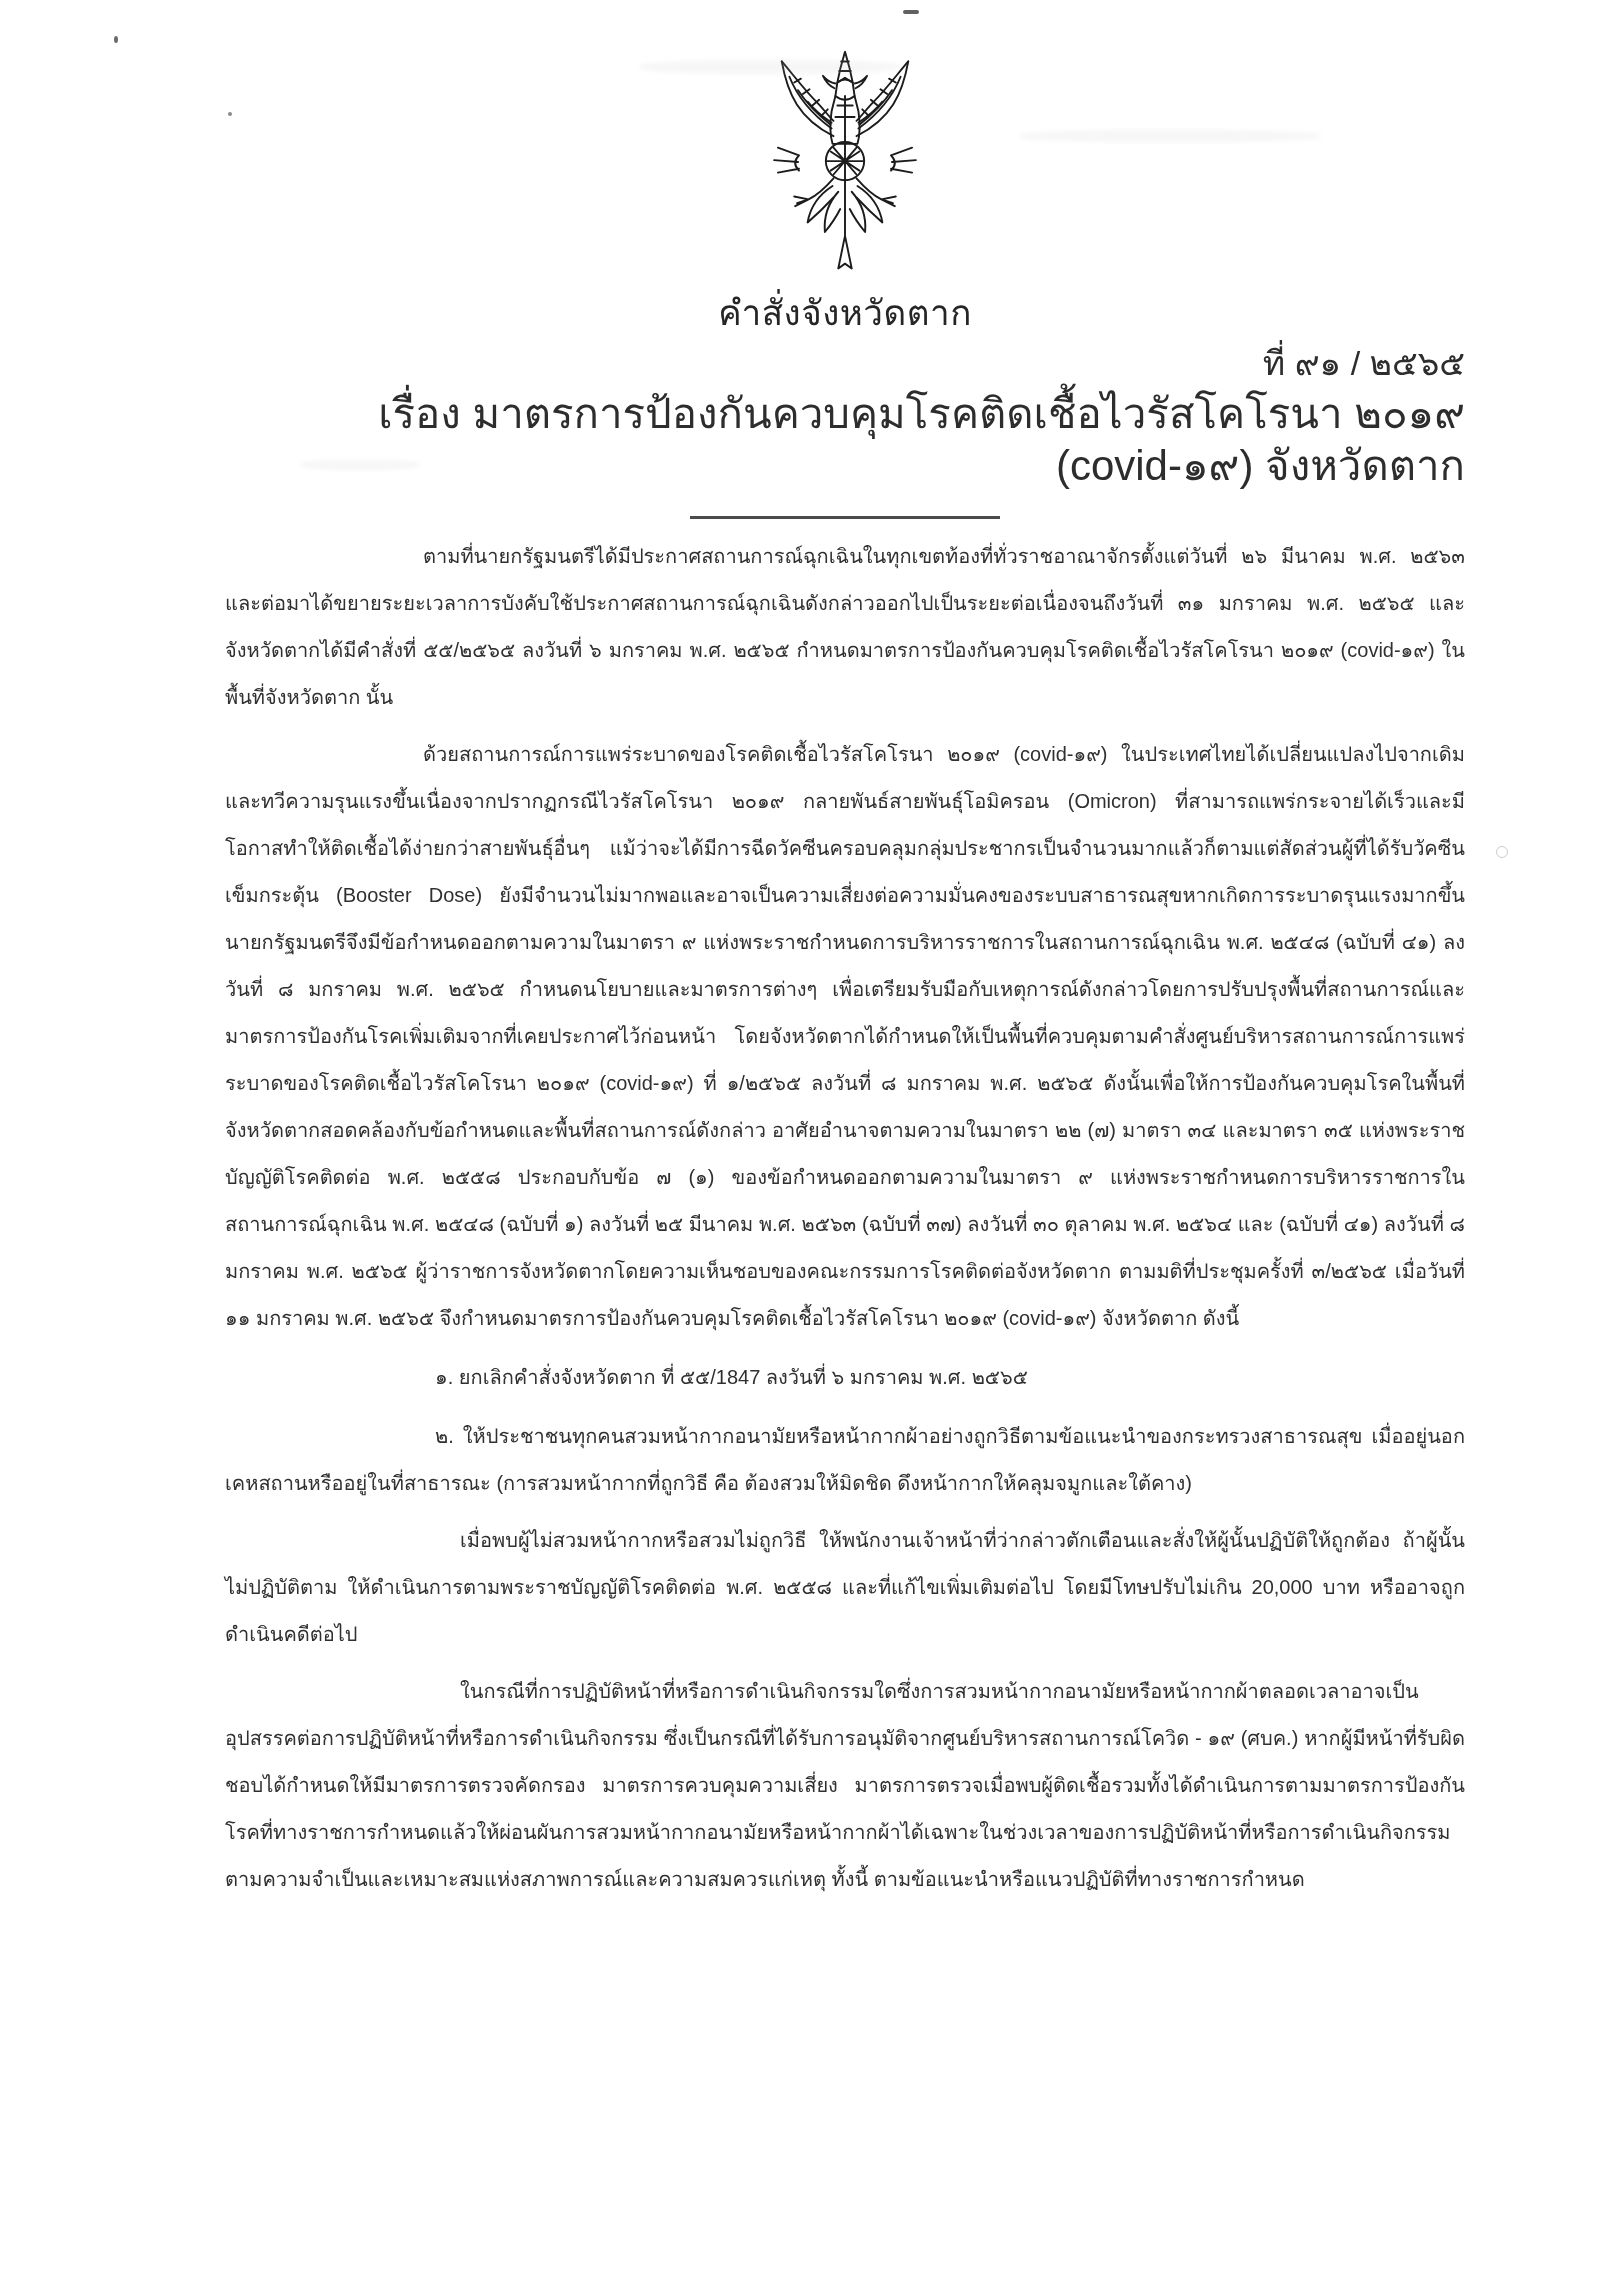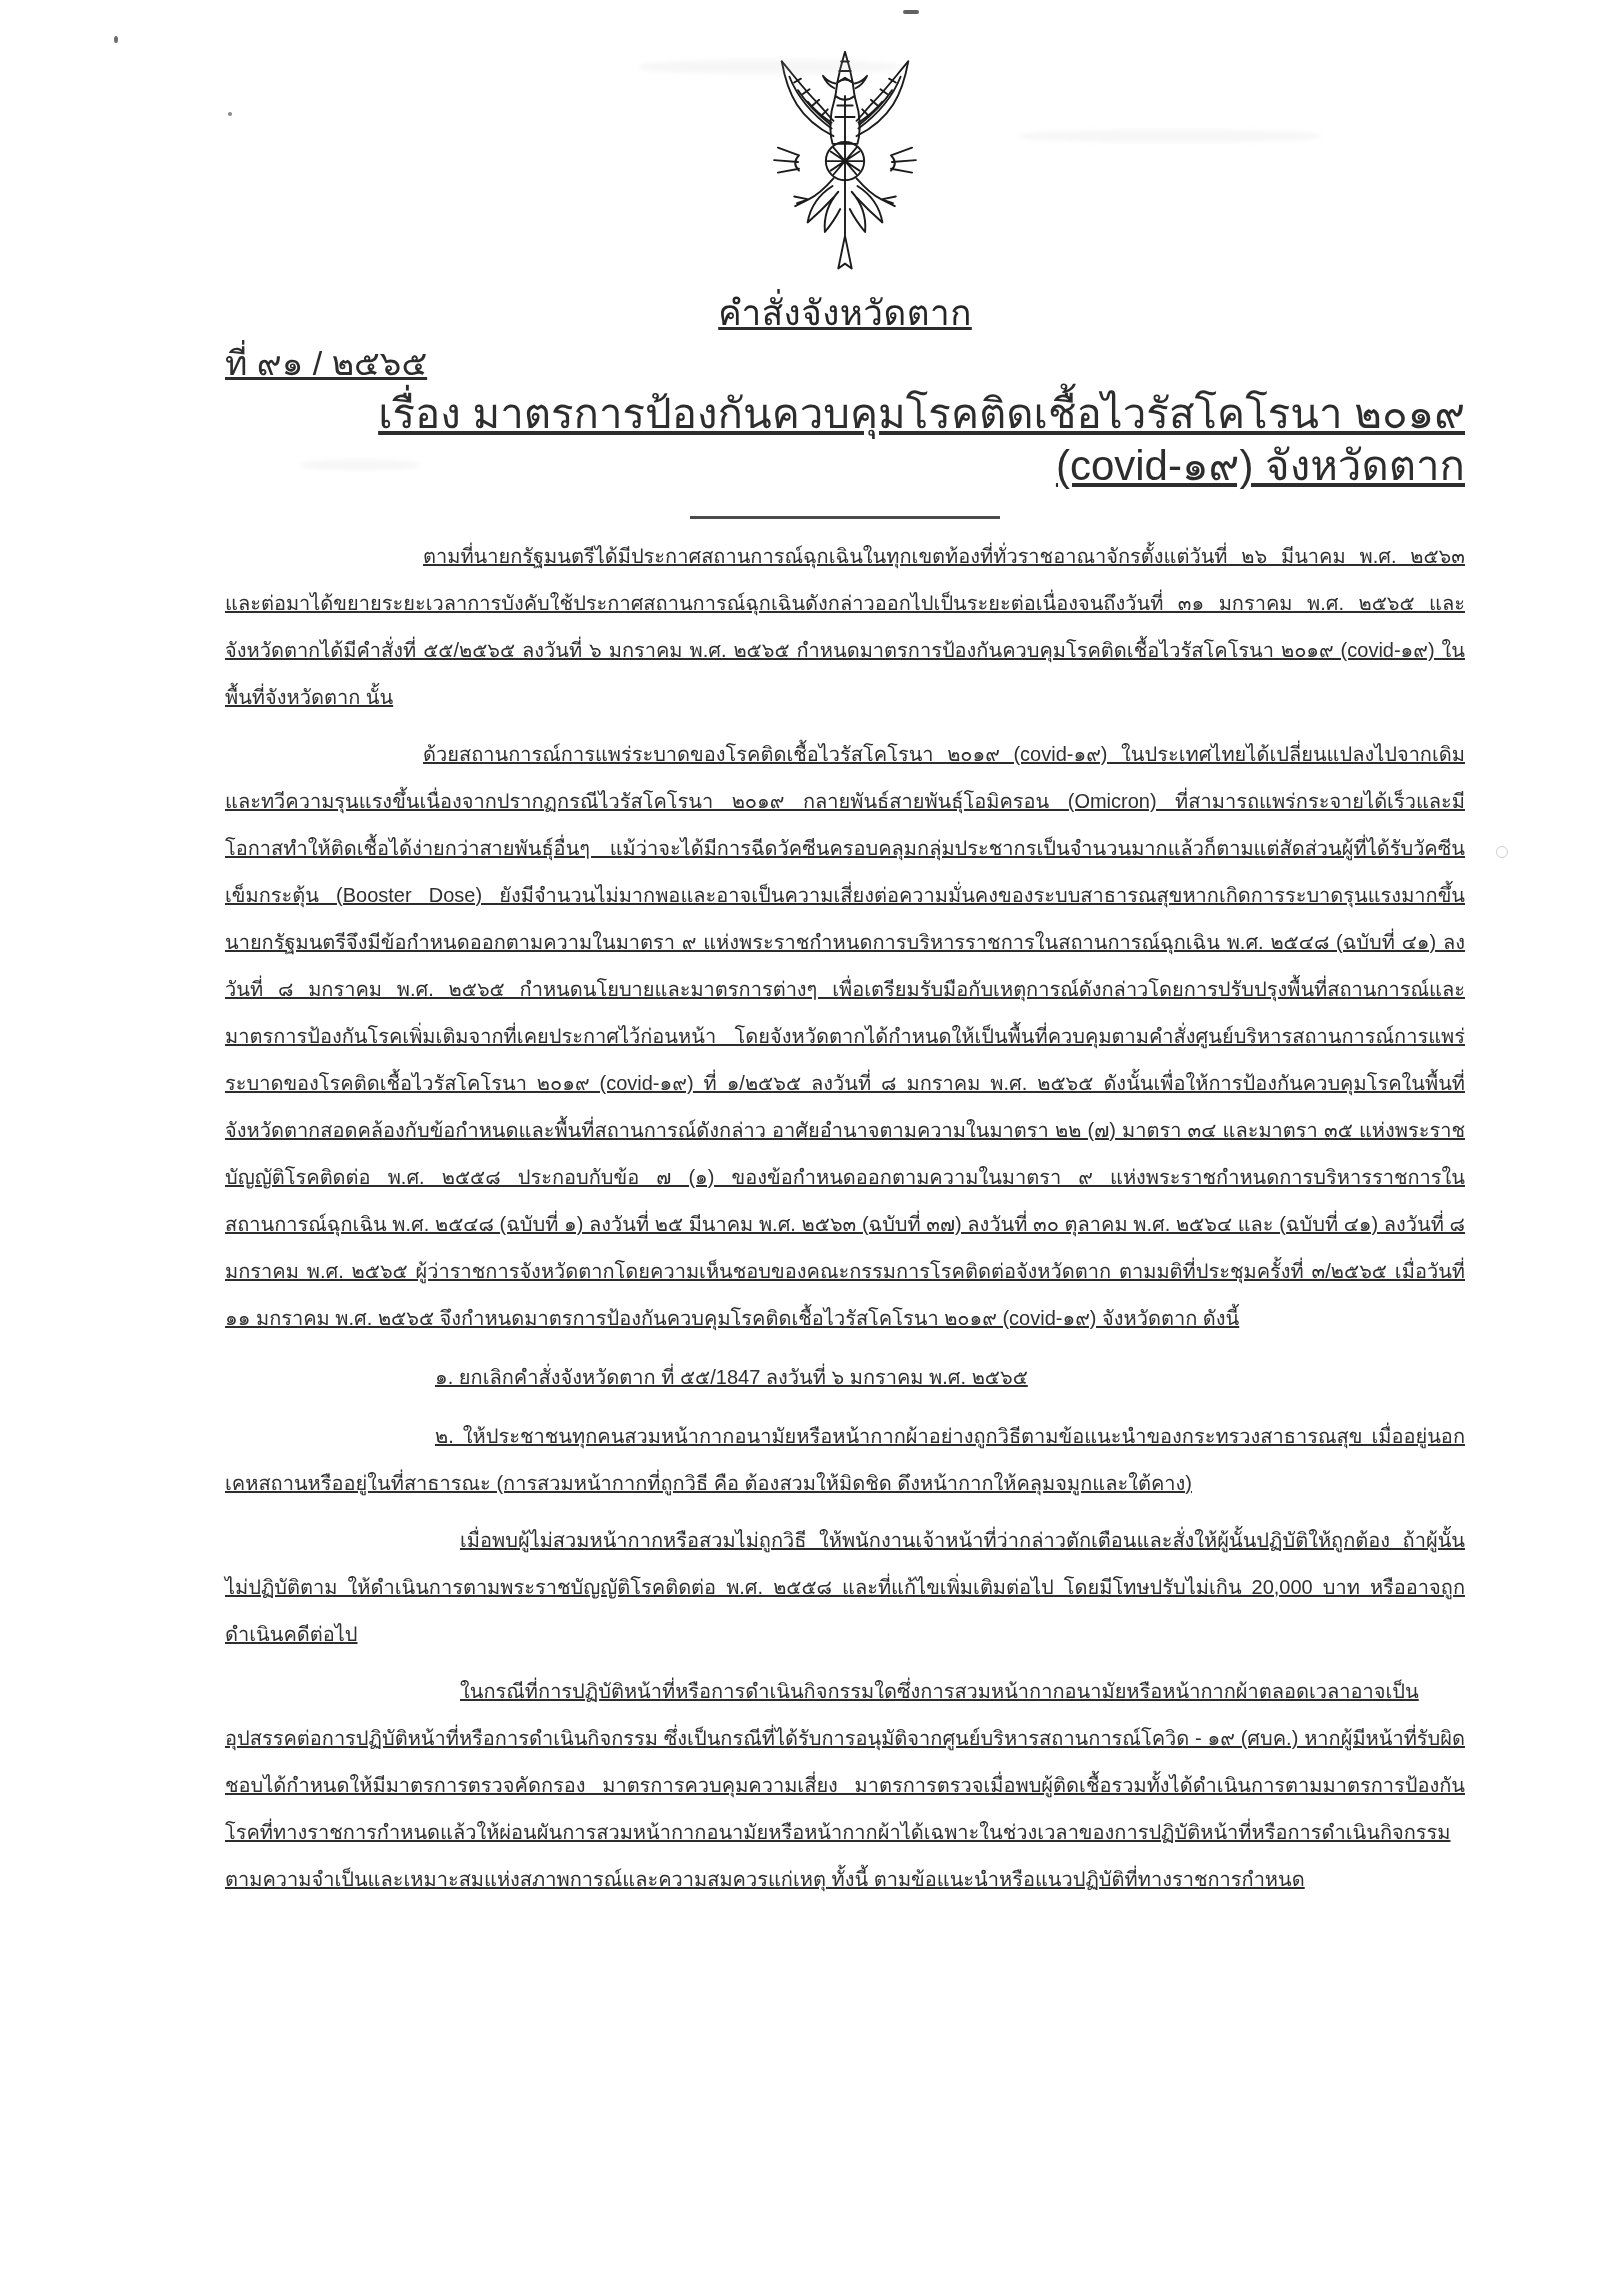--- a/index.html
+++ b/index.html
@@ -6,29 +6,28 @@
   .page{
     position:relative;
     width:1600px;height:2270px;
     margin:0 auto;
     background:#ffffff;
     box-sizing:border-box;
     padding:48px 135px 0 225px;
     overflow:hidden;
     font-family:"Liberation Sans","DejaVu Sans",sans-serif;
     color:#2d2d2d;
-    text-decoration:underline;
   }
   .emblem-wrap{text-align:center;margin:0;}
   .emblem-wrap svg{display:inline-block;}
   .doc-title{
     text-align:center;font-size:35px;line-height:50px;margin-top:6px;
     color:#262626;letter-spacing:.5px;
   }
-  .doc-number{text-align:left;font-size:34px;line-height:50px;color:#2d2d2d;}
+  .doc-number{text-align:right;font-size:34px;line-height:50px;color:#2d2d2d;}
   .doc-subject{text-align:right;font-size:42px;line-height:52px;color:#2d2d2d;}
   .divider{width:310px;height:3px;background:#4b4b4b;margin:24px auto 14px;}
   .body-text p{
     font-size:20px;line-height:47px;margin:10px 0 0 0;
     text-align:justify;color:#303030;
   }
   .body-text p.para{text-indent:198px;}
   .body-text p.item{text-indent:210px;margin-top:12px;}
   .body-text p.sub{text-indent:235px;margin-top:10px;}
   

